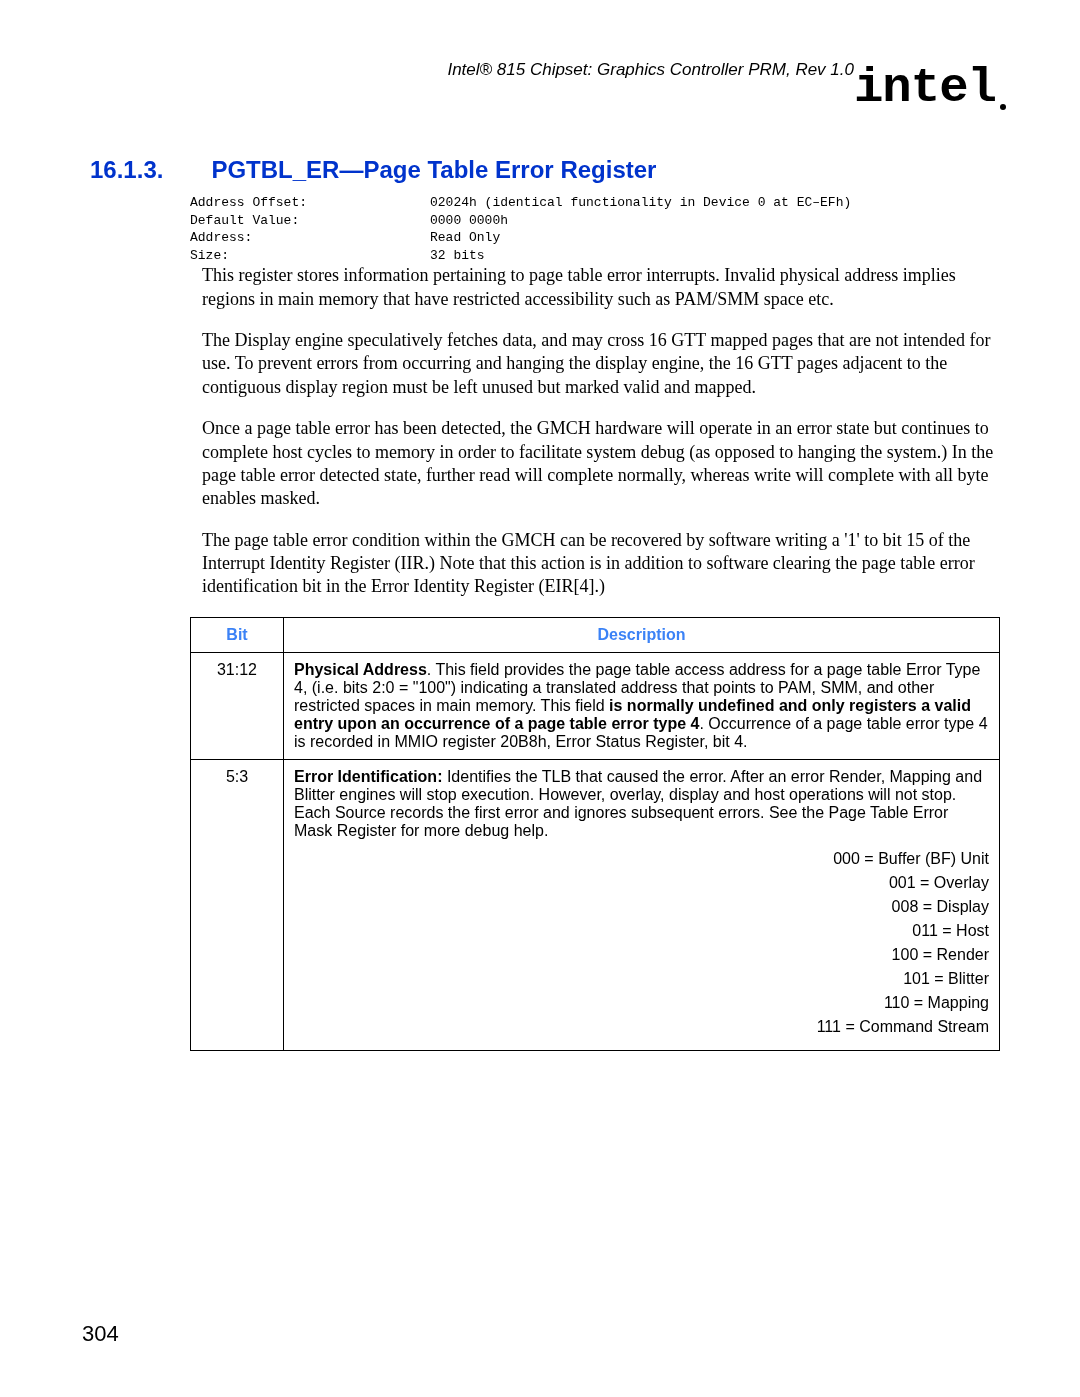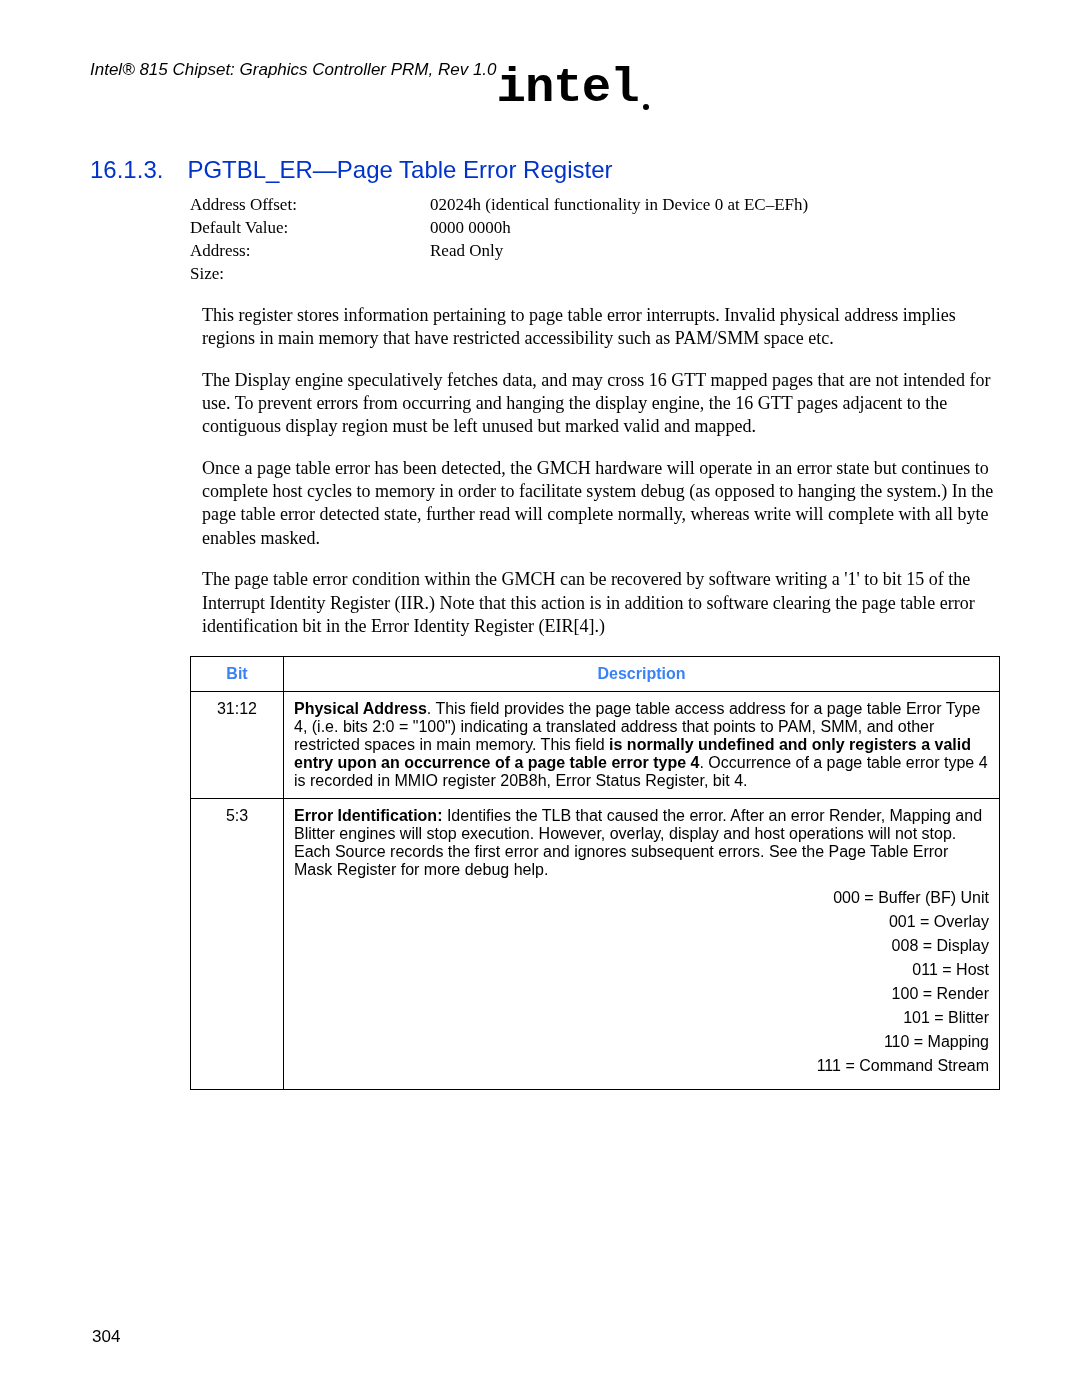--- a/index.html
+++ b/index.html
@@ -12,21 +12,21 @@
     height: 1397px;
     position: relative;
     box-sizing: border-box;
   }
   .page {
     padding: 60px 80px 40px 90px;
     box-sizing: border-box;
   }
   .header-row {
     display: flex;
-    justify-content: flex-start;
+    justify-content: flex-end;
     align-items: flex-start;
     margin-bottom: 40px;
   }
   .doc-title {
     font-family: Arial, Helvetica, sans-serif;
     font-style: italic;
     font-size: 17px;
   }
   .logo {
     font-family: Liberation Mono, monospace;
@@ -41,39 +41,38 @@
     position: absolute;
     right: -6px;
     bottom: 6px;
     width: 6px;
     height: 6px;
     background: #000;
     border-radius: 50%;
   }
   .section-heading {
     font-family: Arial, Helvetica, sans-serif;
-    font-weight: 400;
+    font-weight: 700;
     color: #0033cc;
     font-size: 24px;
     margin: 24px 0 10px 0;
     display: flex;
-    gap: 24px;
+    gap: 48px;
   }
   .section-number { }
   .section-text { }
   .content {
     margin-left: 100px;
   }
   .meta-grid {
     display: grid;
     grid-template-columns: 240px 1fr;
-    font-family: Liberation Serif, serif;
-    font-size: 17px;
+    font-family: Liberation Mono, monospace;
+    font-size: 13px;
     line-height: 1.35;
-    margin-bottom: 18px;
   }
   .meta-label { }
   .meta-value { }
   .body-p {
     font-family: "Times New Roman", Times, serif;
     font-size: 18px;
     line-height: 1.3;
     margin: 0 0 18px 12px;
   }
   .bitfield-wrap {
@@ -132,24 +131,24 @@
     margin: 10px 0 0 0;
     padding: 0;
     list-style: none;
   }
   .code-list li {
     margin: 6px 0;
     text-align: right;
   }
   .page-num {
     position: absolute;
-    left: 92px;
+    left: 82px;
     bottom: 50px;
     font-family: Arial, Helvetica, sans-serif;
-    font-size: 17px;
+    font-size: 22px;
   }
 </style>
 </head>
 <body>
 
 <div class="page">
 
   <div class="header-row">
     <div class="doc-title">Intel® 815 Chipset: Graphics Controller PRM, Rev 1.0</div>
     <div class="logo">intel</div>
@@ -163,20 +162,21 @@
   <div class="content">
 
     <div class="meta-grid">
       <div class="meta-label">Address Offset:</div>
       <div class="meta-value">02024h (identical functionality in Device 0 at EC–EFh)</div>
       <div class="meta-label">Default Value:</div>
       <div class="meta-value">0000 0000h</div>
       <div class="meta-label">Address:</div>
       <div class="meta-value">Read Only</div>
       <div class="meta-label">Size:</div>
+      <div class="meta-value">32 bits</div>
     </div>
 
     <p class="body-p">This register stores information pertaining to page table error interrupts. Invalid physical address implies regions in main memory that have restricted accessibility such as PAM/SMM space etc.</p>
     <p class="body-p">The Display engine speculatively fetches data, and may cross 16 GTT mapped pages that are not intended for use. To prevent errors from occurring and hanging the display engine, the 16 GTT pages adjacent to the contiguous display region must be left unused but marked valid and mapped.</p>
     <p class="body-p">Once a page table error has been detected, the GMCH hardware will operate in an error state but continues to complete host cycles to memory in order to facilitate system debug (as opposed to hanging the system.) In the page table error detected state, further read will complete normally, whereas write will complete with all byte enables masked.</p>
     <p class="body-p">The page table error condition within the GMCH can be recovered by software writing a '1' to bit 15 of the Interrupt Identity Register (IIR.) Note that this action is in addition to software clearing the page table error identification bit in the Error Identity Register (EIR[4].)</p>
 
 
     <table class="desc-table">
       <thead>

